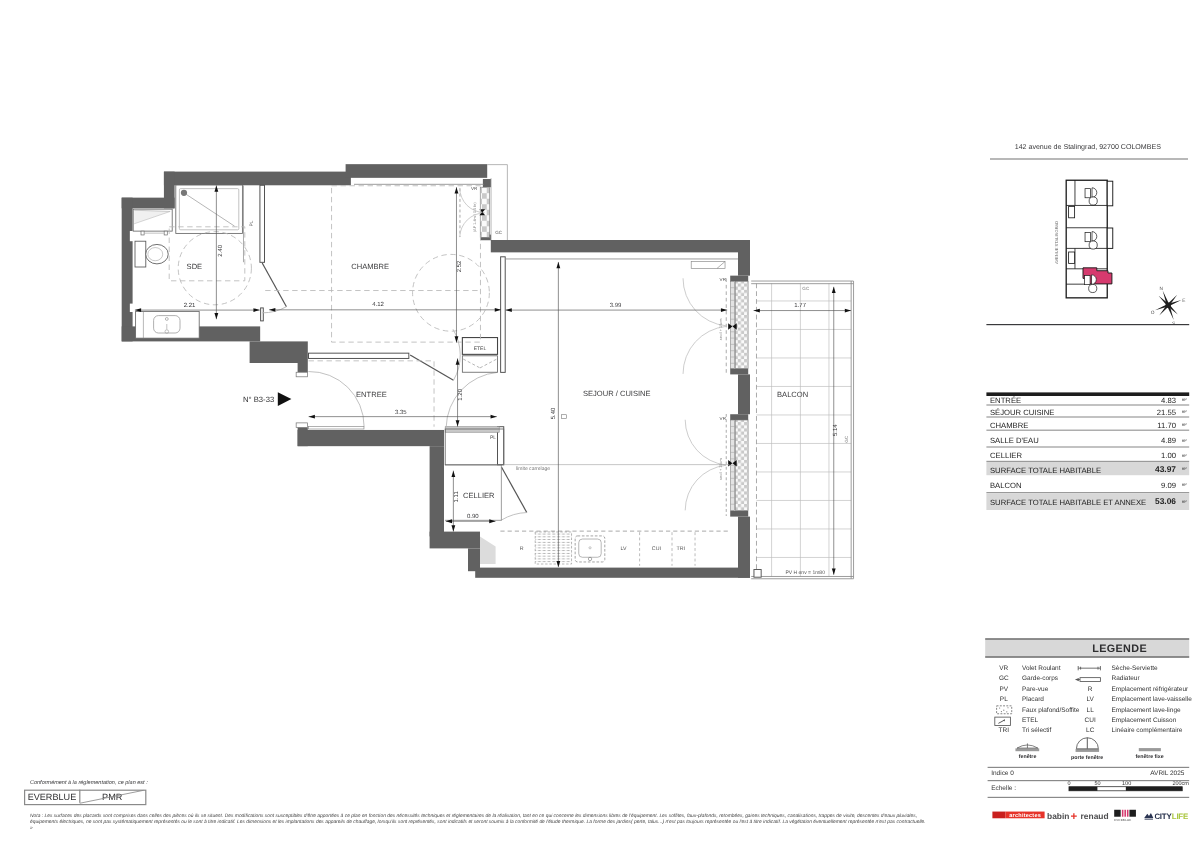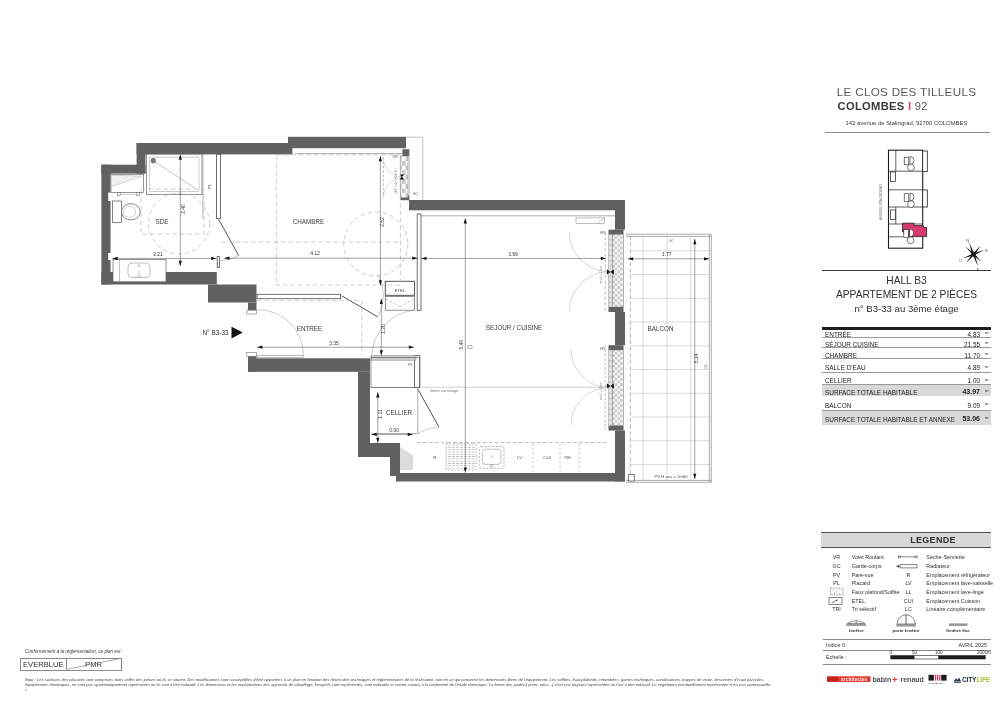--- a/index.html
+++ b/index.html
@@ -464,26 +464,20 @@
 
 <g>
         <line x1="377.8" y1="392.2" x2="377.8" y2="443" stroke="#555" stroke-width="0.55"></line>
         <path d="M377.8,392.2 l-1.6,5.2 h3.2 z" fill="#111"></path>
         <path d="M377.8,443 l-1.6,-5.2 h3.2 z" fill="#111"></path>
         <text x="381.8" y="414" font-size="5" fill="#3a3a3c" text-anchor="middle" transform="rotate(-90 381.8 414)">1.11</text>
       </g>
 
 </svg>
 
-<div class="abs" style="left:822px;top:84.5px;width:169px;">
-
-  <div style="font-size:11.6px;letter-spacing:0.35px;color:#58585a;text-align:center;white-space:nowrap;">LE CLOS DES TILLEULS</div>
-
-  <div style="font-size:11.2px;font-weight:bold;color:#3a3a3c;margin-top:2px;letter-spacing:0.3px;white-space:nowrap;margin-left:15.5px;">COLOMBES <span style="color:#d94174;">I</span> <span style="font-weight:normal;color:#58585a;">92</span></div>
-</div>
 
 <div class="abs" style="left:822px;top:119.5px;width:169px;font-size:5.9px;color:#3a3a3c;text-align:center;white-space:nowrap;">142 avenue de Stalingrad, 92700 COLOMBES</div>
 
 <div class="abs" style="left:825px;top:132px;width:165px;height:1px;background:#8a8a8a;"></div>
 
 <svg class="abs" style="left:870px;top:145px;" width="70" height="110" viewBox="0 0 70 110">
 
   <text x="11.5" y="75" font-family="Liberation Sans" font-size="3.4" fill="#666" transform="rotate(-90 11.5 75)">AVENUE STALINGRAD</text>
 
   <g fill="none" stroke="#1d1d1d" stroke-width="1.1">
@@ -540,25 +534,20 @@
   <g font-family="Liberation Sans" font-size="4" fill="#555">
     <text x="14.2" y="9.6">N</text>
         <text x="33.2" y="19.5">E</text>
         <text x="7" y="29.5">O</text>
         <text x="24.6" y="38.6">S</text>
   </g>
 </svg>
 
 <div class="abs" style="left:822px;top:270px;width:169px;height:1px;background:#3a3a3c;"></div>
 
-<div class="abs" style="left:822px;top:275px;width:169px;text-align:center;color:#2e2e30;">
-  <div style="font-size:10.2px;">HALL B3</div>
-  <div style="font-size:10.2px;margin-top:3px;">APPARTEMENT DE 2 PIÈCES</div>
-  <div style="font-size:9.6px;margin-top:3px;">n° B3-33 au 3ème étage</div>
-</div>
 
 <div class="abs" style="left:822px;top:327.4px;width:169px;height:2.4px;background:#1d1d1d;"></div>
 <div class="abs" style="left:822px;top:329.8px;width:169px;font-size:6.4px;color:#222;">
 
   <div style="position:relative;height:7px;border-bottom:0.6px solid #9a9a9a;">
     <span style="position:absolute;left:3px;top:1px;">ENTRÉE</span>
         <span style="position:absolute;right:11px;top:1px;">4.83</span>
         <span style="position:absolute;right:2px;top:1.4px;font-size:3.6px;">m²</span>
       </div>
 

